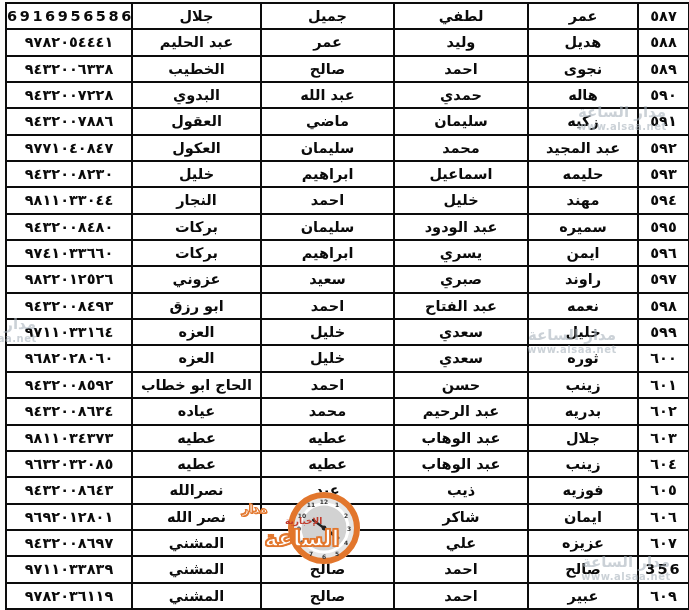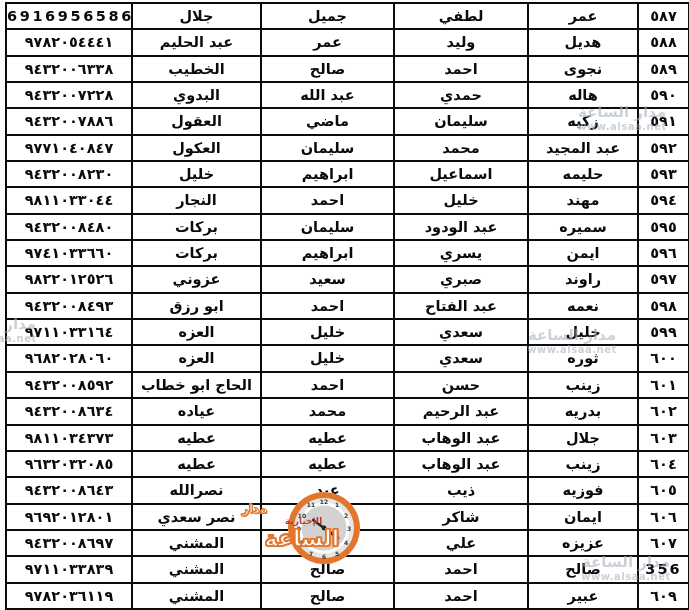--- a/index.html
+++ b/index.html
@@ -251,21 +251,21 @@
         <td class="c-grand">عبد</td>
         <td class="c-family">نصرالله</td>
         <td class="c-number">٩٤٣٢٠٠٨٦٤٣</td>
       </tr>
 
       <tr>
         <td class="c-serial">٦٠٦</td>
         <td class="c-first">ايمان</td>
         <td class="c-father">شاكر</td>
         <td class="c-grand"></td>
-        <td class="c-family">نصر سعدي</td>
+        <td class="c-family">نصر الله</td>
         <td class="c-number">٩٦٩٢٠١٢٨٠١</td>
       </tr>
 
       <tr>
         <td class="c-serial">٦٠٧</td>
         <td class="c-first">عزيزه</td>
         <td class="c-father">علي</td>
         <td class="c-grand">عثمان</td>
         <td class="c-family">المشني</td>
         <td class="c-number">٩٤٣٢٠٠٨٦٩٧</td>

